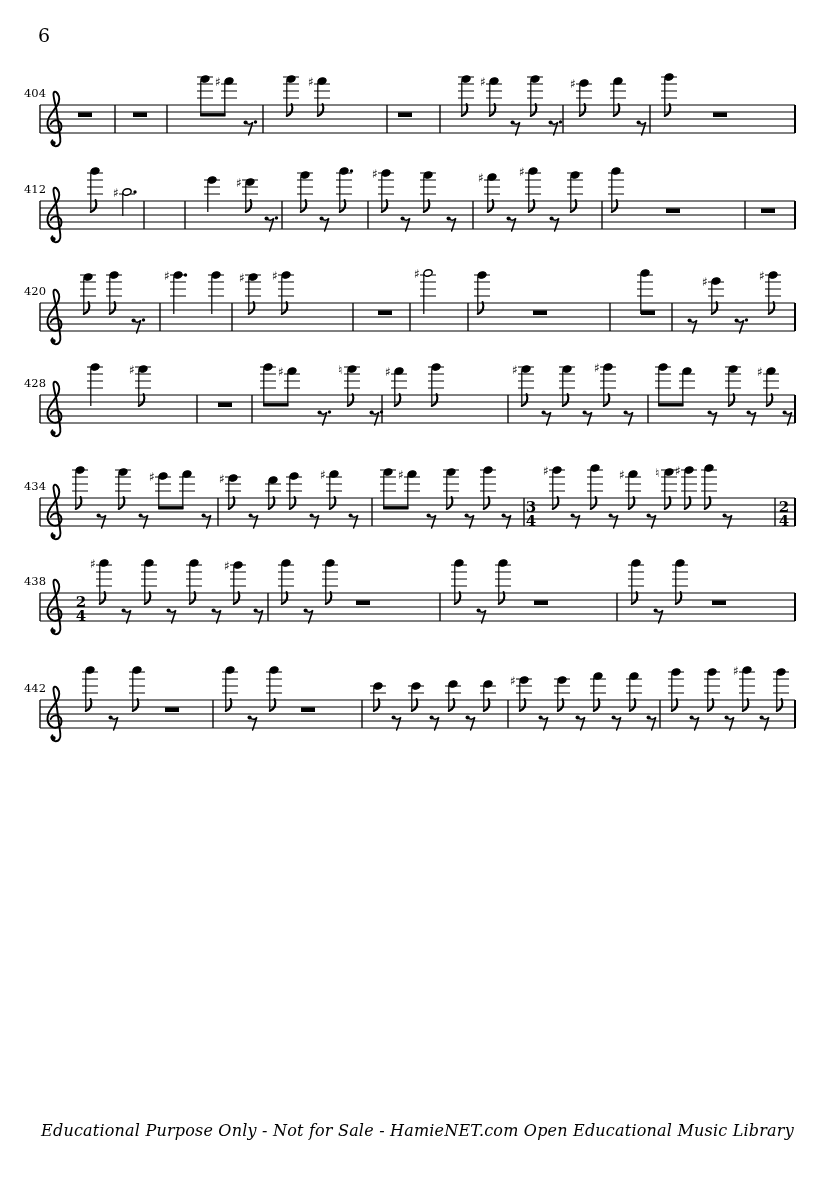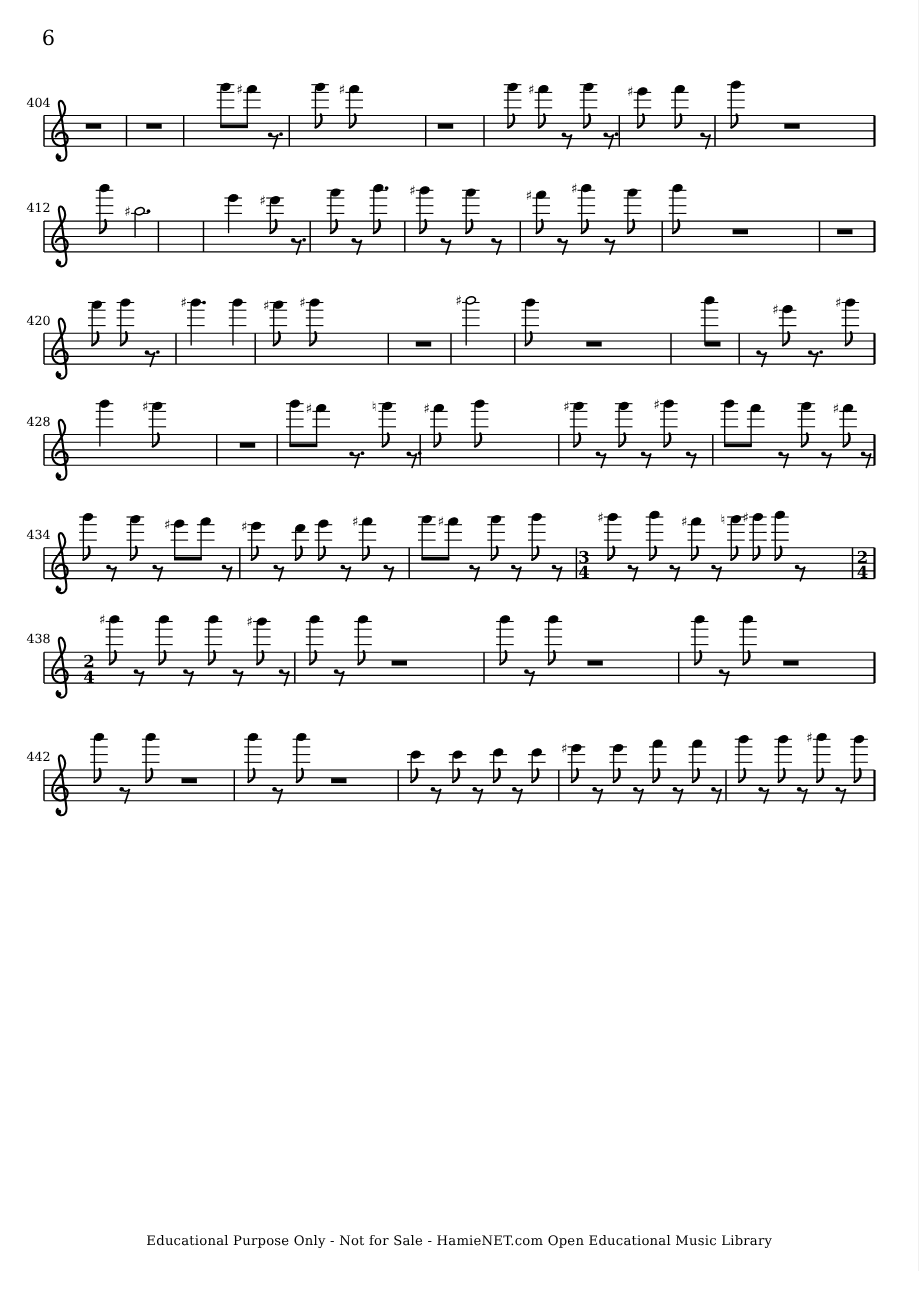--- a/index.html
+++ b/index.html
@@ -7,21 +7,21 @@
     position:relative;width:835px;height:1181px;background:#ffffff;
     font-family:"DejaVu Serif","Liberation Serif",serif;color:#000;
     overflow:hidden;margin:0 auto;
   }
   .page-number{
     position:absolute;left:38px;top:24px;font-size:19px;line-height:22px;
   }
   .score-svg{position:absolute;left:0;top:0;}
   .footer{
     position:absolute;left:0;top:1121px;width:835px;text-align:center;
-    font-size:12px;letter-spacing:0.2px;
+    font-size:16px;letter-spacing:0.2px;font-style:italic;
   }
 </style>
 </head>
 <body>
 
 <div class="page">
   <svg class="score-svg" width="835" height="1181" viewBox="0 0 835 1181">
       <g transform="translate(0,105)">
         <text x="24" y="-8" fill="#000000" font-size="11.5" font-family="&quot;DejaVu Serif&quot;,&quot;Liberation Serif&quot;,serif" text-anchor="start" font-weight="normal">404</text>
         <line x1="40" y1="0" x2="795" y2="0" stroke="#000000" stroke-width="1"></line>

